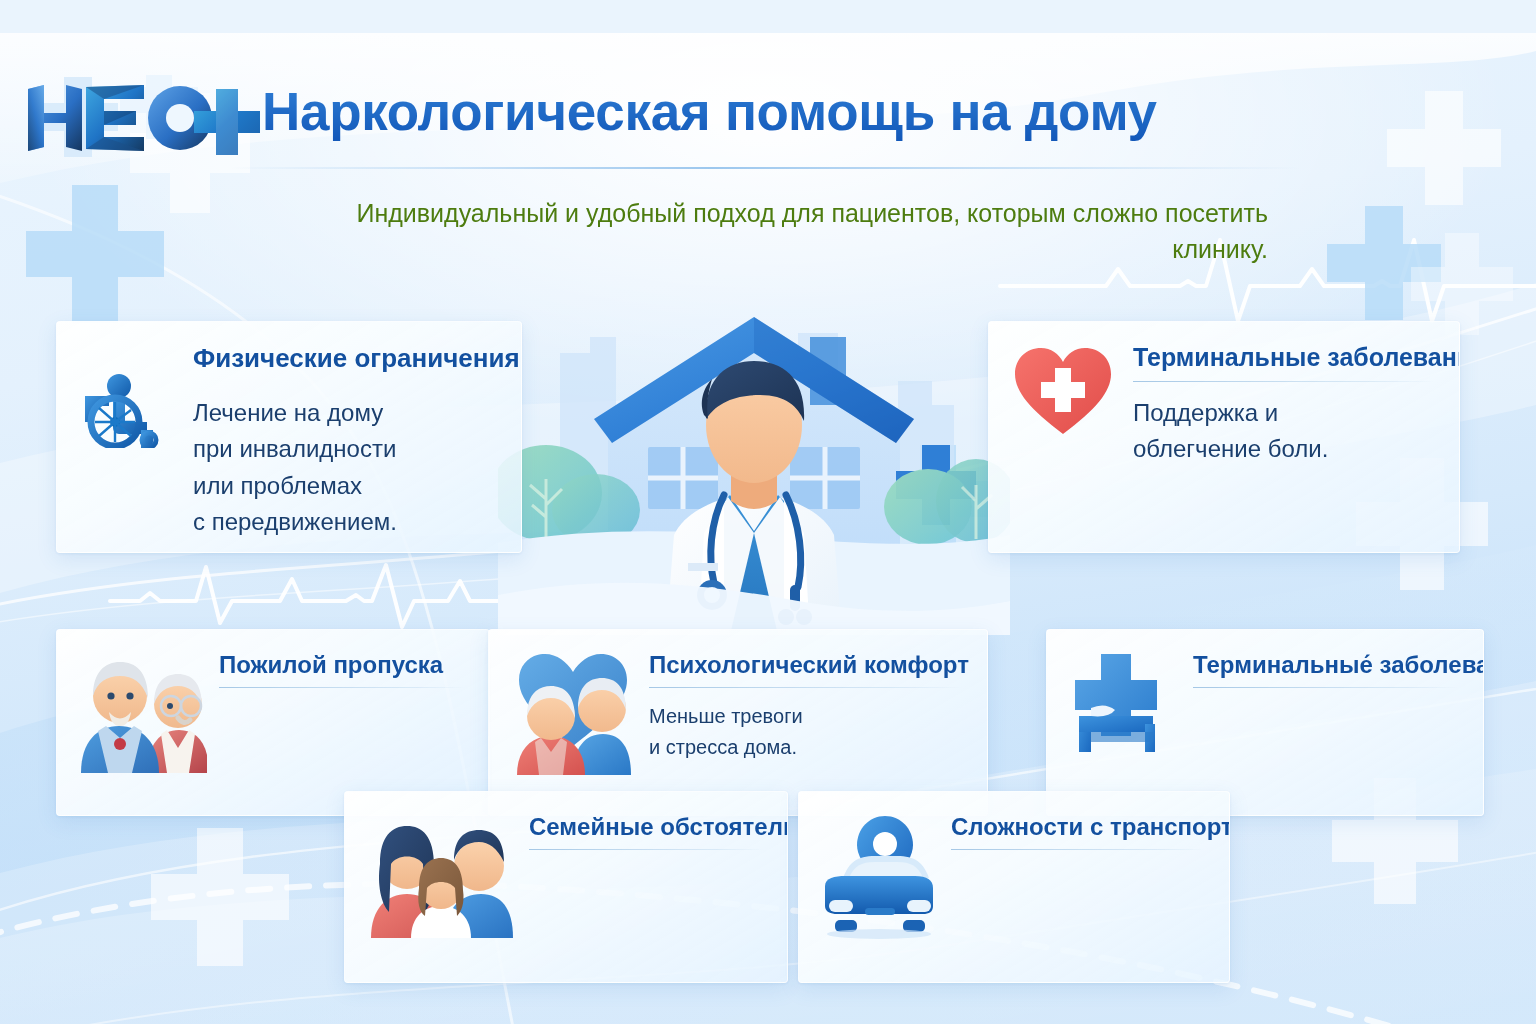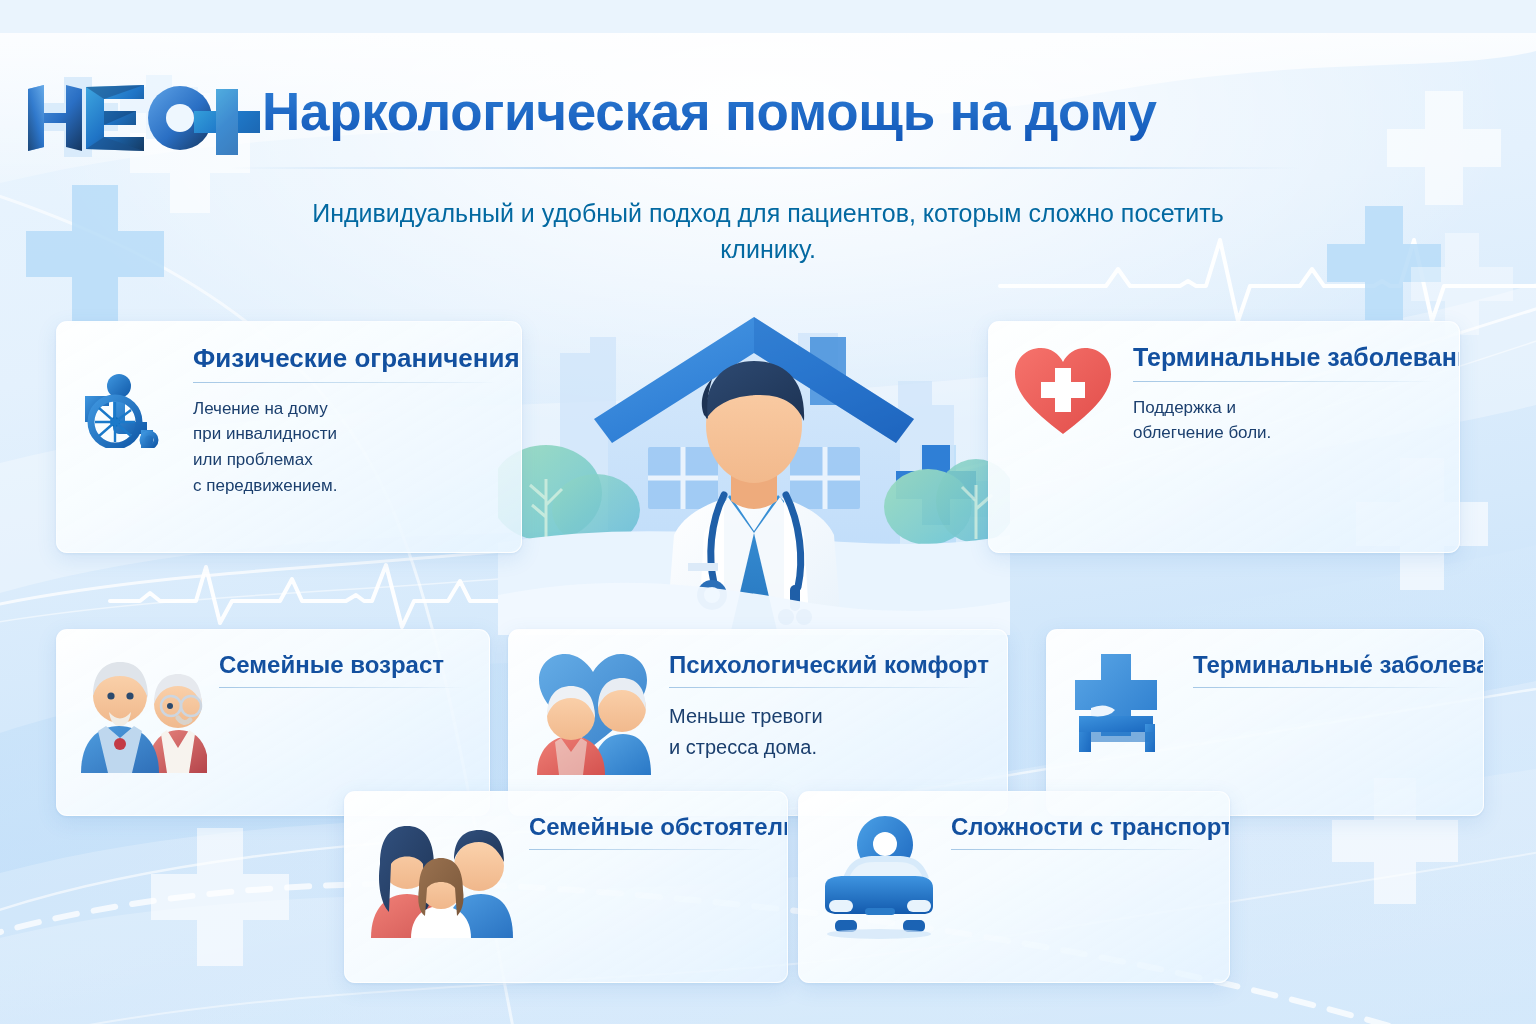--- a/index.html
+++ b/index.html
@@ -29,46 +29,46 @@
     background:linear-gradient(180deg,#2f7fd6 0%,#1257b8 100%);
     -webkit-background-clip:text;background-clip:text;
     -webkit-text-fill-color:transparent;
   }
   .title-rule{
     position:absolute;left:230px;top:134px;width:1070px;height:2px;
     background:linear-gradient(90deg,rgba(140,190,235,0) 0%,rgba(140,190,235,.85) 45%,rgba(140,190,235,0) 100%);
   }
   .subtitle{
     position:absolute;left:268px;top:163px;width:1000px;
-    text-align:center;font-size:25px;line-height:1.42;color:#0369a1;
+    text-align:right;font-size:25px;line-height:1.42;color:#4d7c0f;
   }
 
   
   .card{
-    position:absolute;border-radius:11px;
+    position:absolute;border-radius:4px;
     background:linear-gradient(150deg,rgba(255,255,255,.96) 0%,rgba(247,252,255,.93) 45%,rgba(231,244,255,.86) 100%);
     box-shadow:0 6px 20px rgba(60,130,200,.13),0 1px 3px rgba(60,130,200,.10);
     border:1px solid rgba(255,255,255,.75);
     overflow:hidden;
   }
   .card-inner{position:absolute;inset:0;display:flex;padding:22px 24px 20px 22px;box-sizing:border-box;}
   .ico{flex:0 0 auto;display:flex;align-items:flex-start;justify-content:center;}
   .txtcol{flex:1 1 auto;display:flex;flex-direction:column;min-width:0;}
   .c-title{
     font-size:25px;font-weight:bold;color:#13509f;white-space:nowrap;
     line-height:1.1;padding-bottom:9px;
   }
   .c-rule{height:1px;background:linear-gradient(90deg,rgba(150,190,225,.85) 0%,rgba(150,190,225,.25) 80%,rgba(150,190,225,0) 100%);margin-bottom:13px;}
-  .c-body{font-size:17px;line-height:1.52;color:#1b3f6e;}
+  .c-body{font-size:24px;line-height:1.52;color:#1b3f6e;}
 
   
   #card-physical   {left:56px;  top:288px; width:464px; height:230px;}
   #card-terminal-h {left:988px; top:288px; width:470px; height:230px;}
   #card-elderly    {left:56px;  top:596px; width:432px; height:185px;}
-  #card-psych      {left:508px; top:596px; width:498px; height:185px;}
+  #card-psych      {left:488px; top:596px; width:498px; height:185px;}
   #card-terminal-b {left:1046px;top:596px; width:436px; height:185px;}
   #card-family     {left:344px; top:758px; width:442px; height:190px;}
   #card-transport  {left:798px; top:758px; width:430px; height:190px;}
 
   #card-physical .c-title{font-size:26px;}
   #card-physical .ico{margin-right:16px;}
   #card-terminal-h .ico{margin-right:18px;margin-top:2px;}
   #card-elderly .ico{margin-right:12px;margin-top:-4px;}
   #card-psych .ico{margin-right:14px;margin-top:-2px;}
   #card-terminal-b .ico{margin-right:14px;margin-top:-4px;}
@@ -395,21 +395,21 @@
           <path d="M14,48 C14,24 26,14 41,14 C57,14 69,24 69,50 C63,34 54,28 41,28 C28,28 18,34 14,48 Z" fill="#dfe4ea"></path>
           <path d="M30,64 q11,13 22,0 q-2,14 -11,14 q-9,0 -11,-14 z" fill="#f1ece4"></path>
           <path d="M27,78 l14,12 l14,-12 l8,5 l-10,42 h-24 l-10,-42 z" fill="#bed7ee"></path>
           <circle cx="41" cy="96" r="6" fill="#c33b46"></circle>
           <circle cx="32" cy="48" r="3.6" fill="#2c4a6e"></circle>
           <circle cx="51" cy="48" r="3.6" fill="#2c4a6e"></circle>
           <circle cx="91" cy="58" r="3" fill="#2c4a6e"></circle>
         </svg>
       </div>
       <div class="txtcol">
-        <div class="c-title">Семейные возраст</div>
+        <div class="c-title">Пожилой пропуска</div>
         <div class="c-rule"></div>
       </div>
     </div>
   </div>
 
   <div class="card" id="card-psych">
     <div class="card-inner">
       <div class="ico">
         <svg width="124" height="125" viewBox="0 0 124 125">
           <defs>

